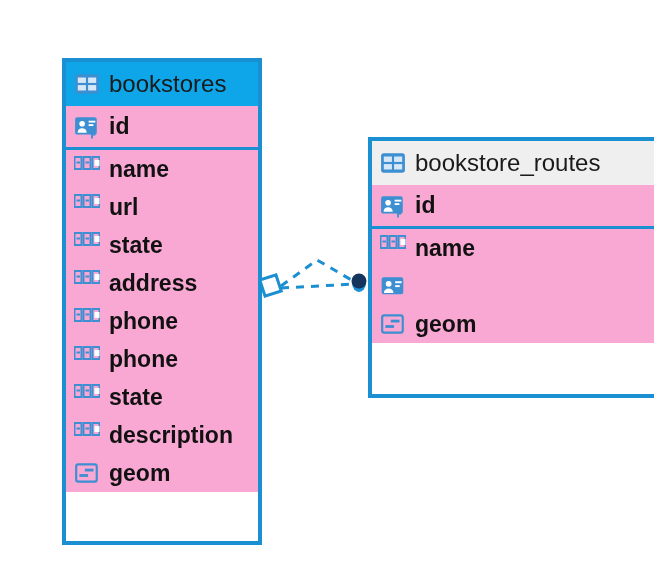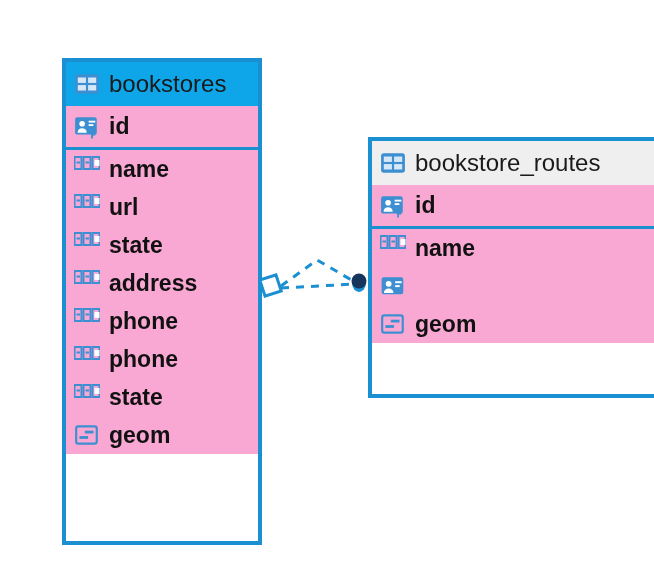--- a/index.html
+++ b/index.html
@@ -232,20 +232,33 @@
           <rect x="9.5" y="1" width="7" height="12" fill="none" stroke="#3d8fd1" stroke-width="2"></rect>
           <rect x="11.5" y="5.5" width="3.5" height="2" fill="#3d8fd1"></rect>
           <rect x="18.5" y="1" width="7" height="12" fill="none" stroke="#3d8fd1" stroke-width="2"></rect>
           <rect x="20.5" y="4" width="5" height="6" fill="#ffffff"></rect>
         </svg>
       </span>
       <span class="field-label">state</span>
     </div>
 
 
+    <div class="field-row">
+      <span class="icon">
+        <svg viewBox="0 0 26 14" width="26" height="14" aria-hidden="true">
+          <rect x="0.5" y="1" width="7" height="12" fill="none" stroke="#3d8fd1" stroke-width="2"></rect>
+          <rect x="2.5" y="5.5" width="3.5" height="2" fill="#3d8fd1"></rect>
+          <rect x="9.5" y="1" width="7" height="12" fill="none" stroke="#3d8fd1" stroke-width="2"></rect>
+          <rect x="11.5" y="5.5" width="3.5" height="2" fill="#3d8fd1"></rect>
+          <rect x="18.5" y="1" width="7" height="12" fill="none" stroke="#3d8fd1" stroke-width="2"></rect>
+          <rect x="20.5" y="4" width="5" height="6" fill="#ffffff"></rect>
+        </svg>
+      </span>
+      <span class="field-label">description</span>
+    </div>
 
     <div class="field-row">
       <span class="icon">
         <svg viewBox="0 0 24 24" width="26" height="26" aria-hidden="true">
           <rect x="2" y="4" width="19" height="16" rx="2" fill="none" stroke="#3d8fd1" stroke-width="2"></rect>
           <rect x="10" y="8" width="8" height="2.6" fill="#3d8fd1"></rect>
           <rect x="5" y="13" width="8" height="2.6" fill="#3d8fd1"></rect>
         </svg>
       </span>
       <span class="field-label">geom</span>

